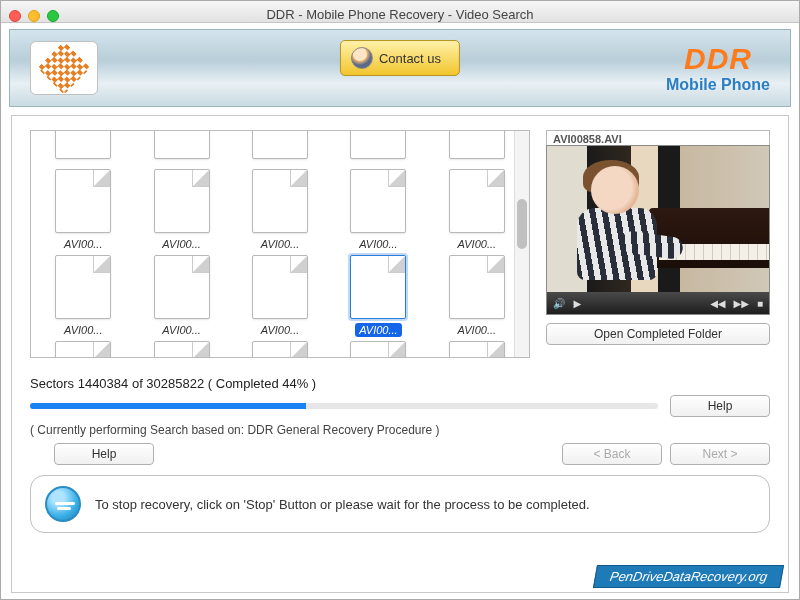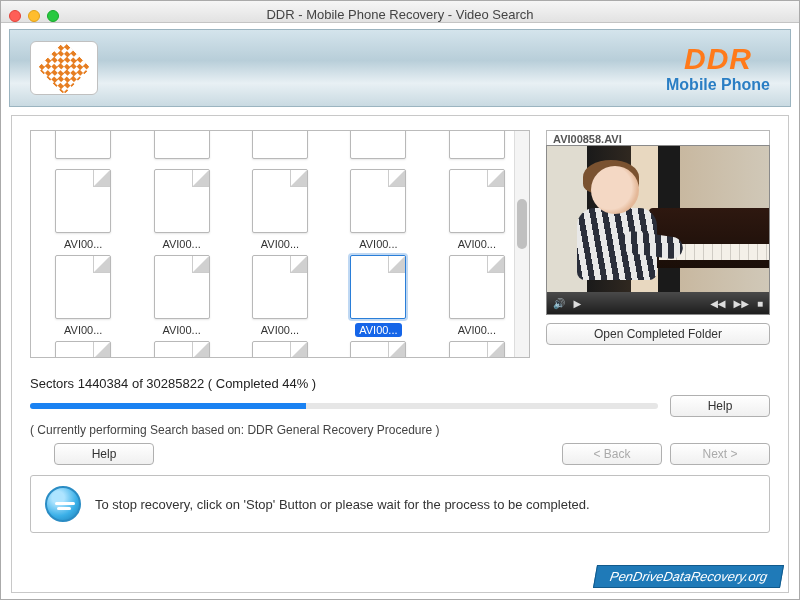--- a/index.html
+++ b/index.html
@@ -114,20 +114,21 @@
       display: flex;
       flex-direction: column;
       background: #fff;
     }
     .row-top { display: flex; gap: 16px; height: 228px; }
     .file-grid-wrap {
       flex: 1;
       border: 1px solid #bbb;
       overflow: hidden;
       position: relative;
+      font-style: italic;
     }
     .file-grid {
       display: grid;
       grid-template-columns: repeat(5, 1fr);
       padding: 4px 6px;
       gap: 4px 6px;
       margin-top: -40px;
     }
     .file-item {
       display: flex;
@@ -320,21 +321,21 @@
       display: flex;
       gap: 8px;
       margin-top: 6px;
       padding-left: 24px;
     }
     .nav-row .btn { min-width: 100px; }
     .nav-spacer { flex: 1; }
     .hint-box {
       margin-top: 10px;
       border: 1px solid #c0c0c0;
-      border-radius: 3px;
+      border-radius: 14px;
       padding: 10px 14px;
       display: flex;
       align-items: center;
       gap: 14px;
       background: #fff;
     }
     .hint-icon {
       width: 36px; height: 36px;
       border-radius: 50%;
       background: radial-gradient(circle at 35% 30%, #aee4ff 20%, #3bb0e8 60%, #1a7cb4 100%);
@@ -372,20 +373,24 @@
       <div class="tl red"></div>
       <div class="tl yellow"></div>
       <div class="tl green"></div>
     </div>
     <div class="title-text">DDR - Mobile Phone Recovery - Video Search</div>
   </div>
 
   <div class="header-banner">
     <div class="logo-box">
       <div class="logo-pattern"></div>
+    </div>
+    <div class="contact-btn">
+      <span class="contact-icon"></span>
+      <span>Contact us</span>
     </div>
     <div class="brand">
       <div class="brand-ddr">DDR</div>
       <div class="brand-sub">Mobile Phone</div>
     </div>
   </div>
 
   <div class="content" style="position:relative;">
     <div class="row-top">
       <div class="file-grid-wrap">

